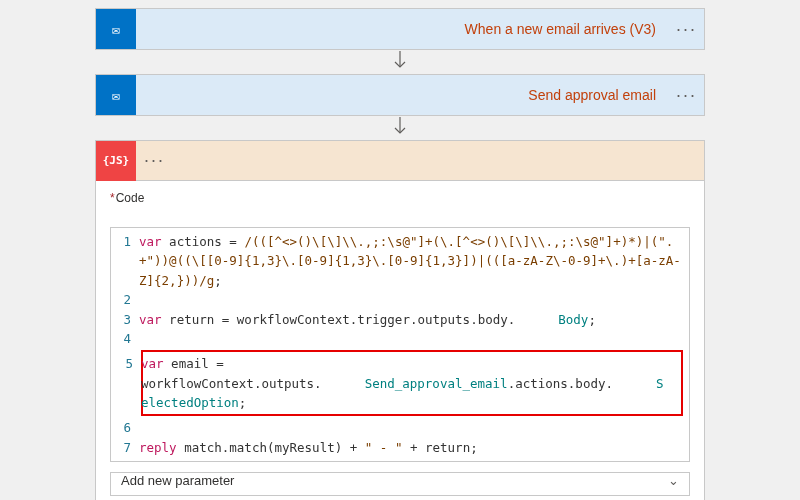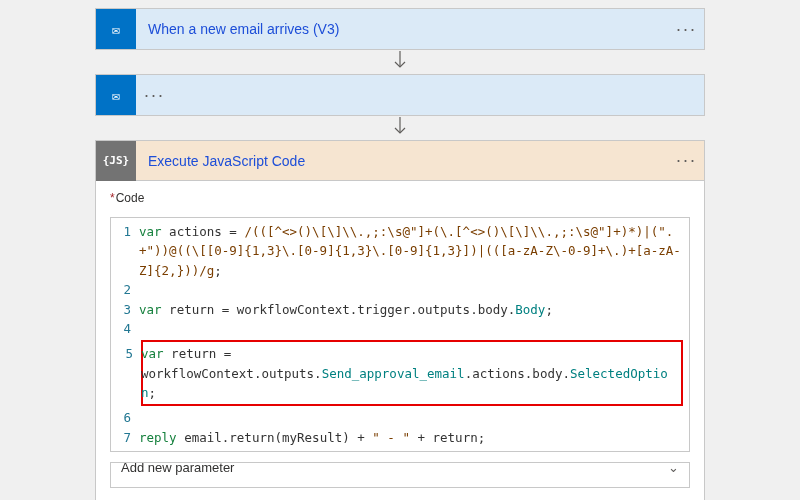--- a/index.html
+++ b/index.html
@@ -33,26 +33,27 @@
     width: 40px;
     height: 40px;
     display: flex;
     align-items: center;
     justify-content: center;
     color: #fff;
     font-size: 16px;
     flex-shrink: 0;
   }
   .ic-outlook { background: #0072c6; }
-  .ic-js { background: #737373; }
+  .ic-js { background: #ef4444; }
   .step-title {
     flex: 1;
     padding: 0 12px;
     font-size: 14px;
-    color: #1d4ed8;
+    color: #c2410c;
+    text-align: right;
   }
   .step-menu {
     width: 36px;
     text-align: center;
     color: #605e5c;
     font-size: 18px;
     letter-spacing: 1px;
   }
   .hdr-js { background: #f6e5d1; }
 
@@ -64,21 +65,21 @@
   }
   .arrow-wrap svg { display: block; }
 
   .step-body {
     padding: 10px 14px 14px 14px;
     background: #fff;
   }
   .field-label {
     font-size: 12px;
     color: #323130;
-    margin-bottom: 12px;
+    margin-bottom: 22px;
   }
   .field-label .req { color: #a4262c; margin-right: 1px; }
   .code-box {
     border: 1px solid #c8c8c8;
     font-family: Consolas, Menlo, monospace;
     font-size: 12.5px;
     line-height: 1.55;
     color: #333;
     padding: 4px 0;
     background: #fff;
@@ -93,38 +94,38 @@
     padding-right: 8px;
     color: #237893;
     user-select: none;
   }
   .code {
     flex: 1;
     white-space: pre-wrap;
     word-break: break-all;
     padding-right: 8px;
   }
-  .kw { color: #15803d; }
+  .kw { color: #be185d; }
   .rx { color: #7a3e00; }
-  .tok-teal { color: #008080; }
+  .tok-teal { color: #008080; margin-left: 43px; }
   .highlight-box {
     border: 2px solid #e60000;
     margin: 2px 6px 2px 30px;
     padding: 2px 4px;
   }
   .highlight-box .code-line { margin-left: -34px; }
   .highlight-box .gutter { width: 28px; }
 
   .add-param {
     margin-top: 10px;
     border: 1px solid #c8c8c8;
     height: 24px;
     display: flex;
-    align-items: flex-end;
-    padding: 12px 10px;
+    align-items: flex-start;
+    padding: 0 10px;
     font-size: 13px;
     color: #323130;
     background: #fff;
     cursor: pointer;
   }
   .add-param .chev {
     margin-left: auto;
     color: #605e5c;
   }
   .ic-glyph {
@@ -153,37 +154,37 @@
         <line x1="8" y1="0" x2="8" y2="15" stroke="#605e5c" stroke-width="1.2"></line>
         <polyline points="3,11 8,16 13,11" fill="none" stroke="#605e5c" stroke-width="1.2"></polyline>
       </svg>
   </div>
 
   <div class="step-card">
     <div class="step-header collapsed">
       <div class="step-icon ic-outlook">
         <span class="ic-glyph">✉</span>
       </div>
+      <div class="step-title">Send approval email</div>
       <div class="step-menu">···</div>
     </div>
   </div>
 
   <div class="arrow-wrap">
     <svg width="16" height="22">
         <line x1="8" y1="0" x2="8" y2="15" stroke="#605e5c" stroke-width="1.2"></line>
         <polyline points="3,11 8,16 13,11" fill="none" stroke="#605e5c" stroke-width="1.2"></polyline>
       </svg>
   </div>
 
   <div class="step-card">
     <div class="step-header hdr-js">
       <div class="step-icon ic-js">
         <span class="ic-glyph" style="font-size:11px">{JS}</span>
       </div>
-      <div class="step-title">Execute JavaScript Code</div>
       <div class="step-menu">···</div>
     </div>
     <div class="step-body">
       <div class="field-label"><span class="req">*</span><span>Code</span></div>
 
       <div class="code-box">
         <div class="code-line">
             <div class="gutter">1</div>
             <div class="code"><span class="kw">var</span><span> actions = </span><span class="rx">/(([^&lt;&gt;()\[\]\\.,;:\s@"]+(\.[^&lt;&gt;()\[\]\\.,;:\s@"]+)*)|(".+"))@((\[[0-9]{1,3}\.[0-9]{1,3}\.[0-9]{1,3}])|(([a-zA-Z\-0-9]+\.)+[a-zA-Z]{2,}))/g</span><span>;</span></div>
           </div>
@@ -196,31 +197,31 @@
             <div class="code"><span class="kw">var</span><span> return = workflowContext.trigger.outputs.body.</span><span class="tok-teal">Body</span><span>;</span></div>
           </div>
         <div class="code-line">
             <div class="gutter">4</div>
             <div class="code"></div>
           </div>
 
         <div class="highlight-box">
           <div class="code-line">
               <div class="gutter">5</div>
-              <div class="code"><span class="kw">var</span><span> return = </span><br><span>workflowContext.outputs.</span><span class="tok-teal">Send_approval_email</span><span>.actions.body.</span><span class="tok-teal">SelectedOption</span><span>;</span></div>
+              <div class="code"><span class="kw">var</span><span> email = </span><br><span>workflowContext.outputs.</span><span class="tok-teal">Send_approval_email</span><span>.actions.body.</span><span class="tok-teal">SelectedOption</span><span>;</span></div>
             </div>
         </div>
 
         <div class="code-line">
             <div class="gutter">6</div>
             <div class="code"></div>
           </div>
         <div class="code-line">
             <div class="gutter">7</div>
-            <div class="code"><span class="kw">reply</span><span> email.return(myResult) + </span><span class="rx">" - "</span><span> + return;</span></div>
+            <div class="code"><span class="kw">reply</span><span> match.match(myResult) + </span><span class="rx">" - "</span><span> + return;</span></div>
           </div>
       </div>
 
       <div class="add-param">
         <span>Add new parameter</span>
         <span class="chev">⌄</span>
       </div>
     </div>
   </div>
 

